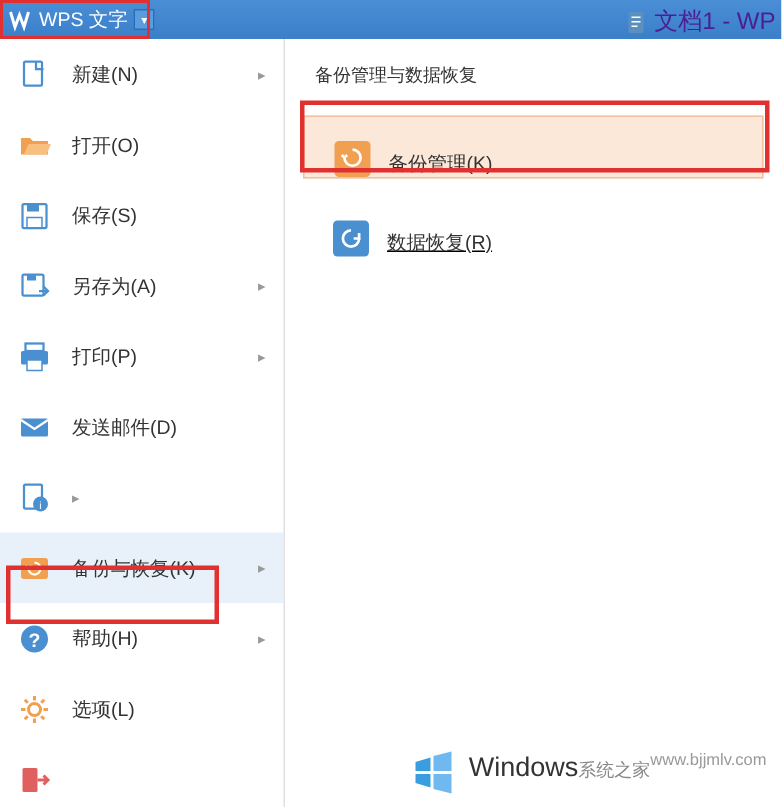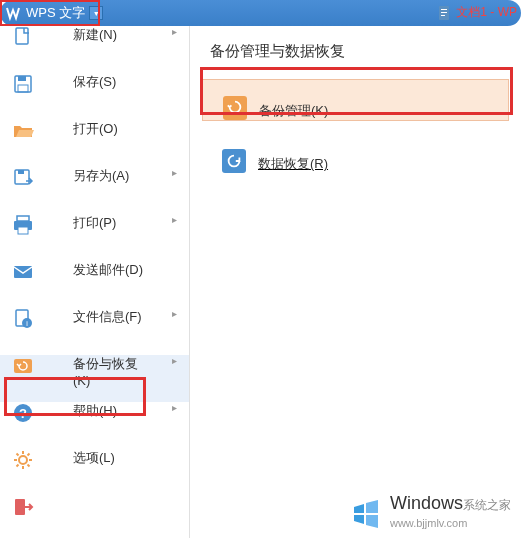--- a/index.html
+++ b/index.html
@@ -1,46 +1,46 @@
 <!DOCTYPE html>
 <html><head>
   <meta charset="utf-8">
   <style>
     * { margin: 0; padding: 0; box-sizing: border-box; }
     body { font-family: "Microsoft YaHei", sans-serif; font-size: 13px; background: #fff; width: 521px; height: 538px; overflow: hidden; position: relative; }
     
-    .titlebar { height: 26px; background: linear-gradient(#4a8ed6, #3a7fc8); display: flex; align-items: center; padding: 0 4px; color: #fff; font-size: 13px; border-radius: 13px; }
+    .titlebar { height: 26px; background: linear-gradient(#4a8ed6, #3a7fc8); display: flex; align-items: center; padding: 0 4px; color: #fff; font-size: 13px; }
     .titlebar .logo { width: 18px; height: 18px; display: flex; align-items: center; justify-content: center; margin-right: 4px; }
     .titlebar .dropdown-btn { width: 14px; height: 14px; background: #5a9ce0; border: 1px solid #2a6fb0; margin-left: 4px; display: flex; align-items: center; justify-content: center; font-size: 8px; }
     .titlebar-highlight { position: absolute; top: 0; left: 0; width: 100px; height: 26px; border: 2px solid #e03030; pointer-events: none; z-index: 10; }
     
-    .doctab-area { position: absolute; top: 4px; right: 4px; display: flex; align-items: center; color: #ef4444; font-size: 12px; }
+    .doctab-area { position: absolute; top: 4px; right: 4px; display: flex; align-items: center; color: #4c1d95; font-size: 16px; }
     .doctab-area .doc-icon { width: 16px; height: 16px; margin-right: 4px; color: #5a8fc0; }
     
     .main { display: flex; height: calc(100% - 26px); }
     
     .left-panel { width: 190px; background: #fff; border-right: 1px solid #e0e0e0; position: relative; }
-    .menu-item { height: 47px; display: flex; padding: 0 12px; cursor: pointer; position: relative; gap: 25px; }
+    .menu-item { height: 47px; display: flex; align-items: center; padding: 0 12px; cursor: pointer; position: relative; }
     .menu-item.selected { background: #e8f0fa; padding-left: 12px; }
     .menu-item .icon-box { width: 22px; height: 22px; margin-right: 14px; display: flex; align-items: center; justify-content: center; }
     .menu-item .label { flex: 1; color: #333; }
     .menu-item .arrow { color: #999; font-size: 10px; }
     .menu-highlight { position: absolute; border: 3px solid #e03030; pointer-events: none; z-index: 5; }
     
     .right-panel { flex: 1; background: #fff; padding: 16px 0 0 0; }
-    .right-title { font-size: 15px; color: #333; padding: 0 12px 14px 20px; }
+    .right-title { font-size: 12px; color: #333; padding: 0 12px 14px 20px; }
     .right-item { height: 42px; display: flex; align-items: flex-end; padding: 0 20px; margin: 4px 12px; cursor: pointer; }
     .right-item.highlighted { background: #fce8d8; border: 1px solid #f0c0a0; }
     .right-item .icon-box { width: 24px; height: 24px; margin-right: 12px; border-radius: 3px; display: flex; align-items: center; justify-content: center; color: #fff; font-size: 14px; }
     .right-item .label { color: #333; }
     .right-highlight { position: absolute; border: 3px solid #e03030; pointer-events: none; z-index: 5; }
     
     .watermark { position: absolute; bottom: 8px; right: 10px; display: flex; align-items: center; }
     .watermark .win-logo { width: 36px; height: 36px; margin-right: 6px; }
-    .watermark .wm-text { display: flex; flex-direction: column; font-size: 12px; color: #666; line-height: 1.3; }
+    .watermark .wm-text { display: flex; flex-direction: row; font-size: 12px; color: #666; line-height: 1.3; text-align: center; }
     .watermark .wm-main { font-size: 18px; color: #333; }
     .watermark .wm-sub { color: #888; }
     .watermark .wm-url { font-size: 11px; color: #999; }
     
     
     .ic-blue { color: #4a90d0; }
     .ic-orange { color: #f0a050; }
     .ic-orange-bg { background: #f0a050; }
     .ic-blue-bg { background: #4a90d0; }
   </style>
@@ -78,41 +78,41 @@
         <svg viewBox="0 0 22 22" width="22" height="22">
             <rect x="4" y="2" width="12" height="16" rx="1" fill="none" stroke="currentColor" stroke-width="1.5"></rect>
             <path d="M12 2 L12 7 L17 7" fill="none" stroke="currentColor" stroke-width="1.5"></path>
           </svg>
       </span>
       <span class="label">新建(N)</span>
       <span class="arrow">▸</span>
     </div>
 
     <div class="menu-item">
+      <span class="icon-box ic-orange">
+        <svg viewBox="0 0 22 22" width="22" height="22">
+            <path d="M2 6 L2 17 L20 17 L20 8 L10 8 L8 6 Z" fill="currentColor"></path>
+            <path d="M4 17 L7 10 L22 10 L19 17 Z" fill="#f8c080"></path>
+          </svg>
+      </span>
+      <span class="label">打开(O)</span>
+    </div>
+
+    <div class="menu-item">
       <span class="icon-box ic-blue">
         <svg viewBox="0 0 22 22" width="22" height="22">
             <rect x="3" y="3" width="16" height="16" rx="1" fill="none" stroke="currentColor" stroke-width="1.5"></rect>
             <rect x="6" y="3" width="8" height="5" fill="currentColor"></rect>
             <rect x="6" y="12" width="10" height="7" fill="none" stroke="currentColor" stroke-width="1"></rect>
           </svg>
       </span>
       <span class="label">保存(S)</span>
     </div>
 
     <div class="menu-item">
-      <span class="icon-box ic-orange">
-        <svg viewBox="0 0 22 22" width="22" height="22">
-            <path d="M2 6 L2 17 L20 17 L20 8 L10 8 L8 6 Z" fill="currentColor"></path>
-            <path d="M4 17 L7 10 L22 10 L19 17 Z" fill="#f8c080"></path>
-          </svg>
-      </span>
-      <span class="label">打开(O)</span>
-    </div>
-
-    <div class="menu-item">
       <span class="icon-box ic-blue">
         <svg viewBox="0 0 22 22" width="22" height="22">
             <rect x="3" y="3" width="14" height="14" rx="1" fill="none" stroke="currentColor" stroke-width="1.5"></rect>
             <rect x="6" y="3" width="6" height="4" fill="currentColor"></rect>
             <path d="M14 14 L20 14 M17 11 L20 14 L17 17" fill="none" stroke="currentColor" stroke-width="1.5"></path>
           </svg>
       </span>
       <span class="label">另存为(A)</span>
       <span class="arrow">▸</span>
     </div>
@@ -140,21 +140,20 @@
     </div>
 
     <div class="menu-item">
       <span class="icon-box ic-blue">
         <svg viewBox="0 0 22 22" width="22" height="22">
             <rect x="4" y="2" width="12" height="16" rx="1" fill="none" stroke="currentColor" stroke-width="1.5"></rect>
             <circle cx="15" cy="15" r="5" fill="currentColor"></circle>
             <text x="15" y="18" font-size="7" fill="#fff" text-anchor="middle">i</text>
           </svg>
       </span>
-      <span class="label">文件信息(F)</span>
       <span class="arrow">▸</span>
     </div>
 
     <div class="menu-item selected">
       <span class="icon-box">
         <svg viewBox="0 0 22 22" width="22" height="22">
             <rect x="2" y="4" width="18" height="14" rx="2" fill="#f0a050"></rect>
             <path d="M11 7 A4 4 0 1 1 7 11 M7 11 L5 9 M7 11 L9 9" fill="none" stroke="#fff" stroke-width="1.5"></path>
           </svg>
       </span>

